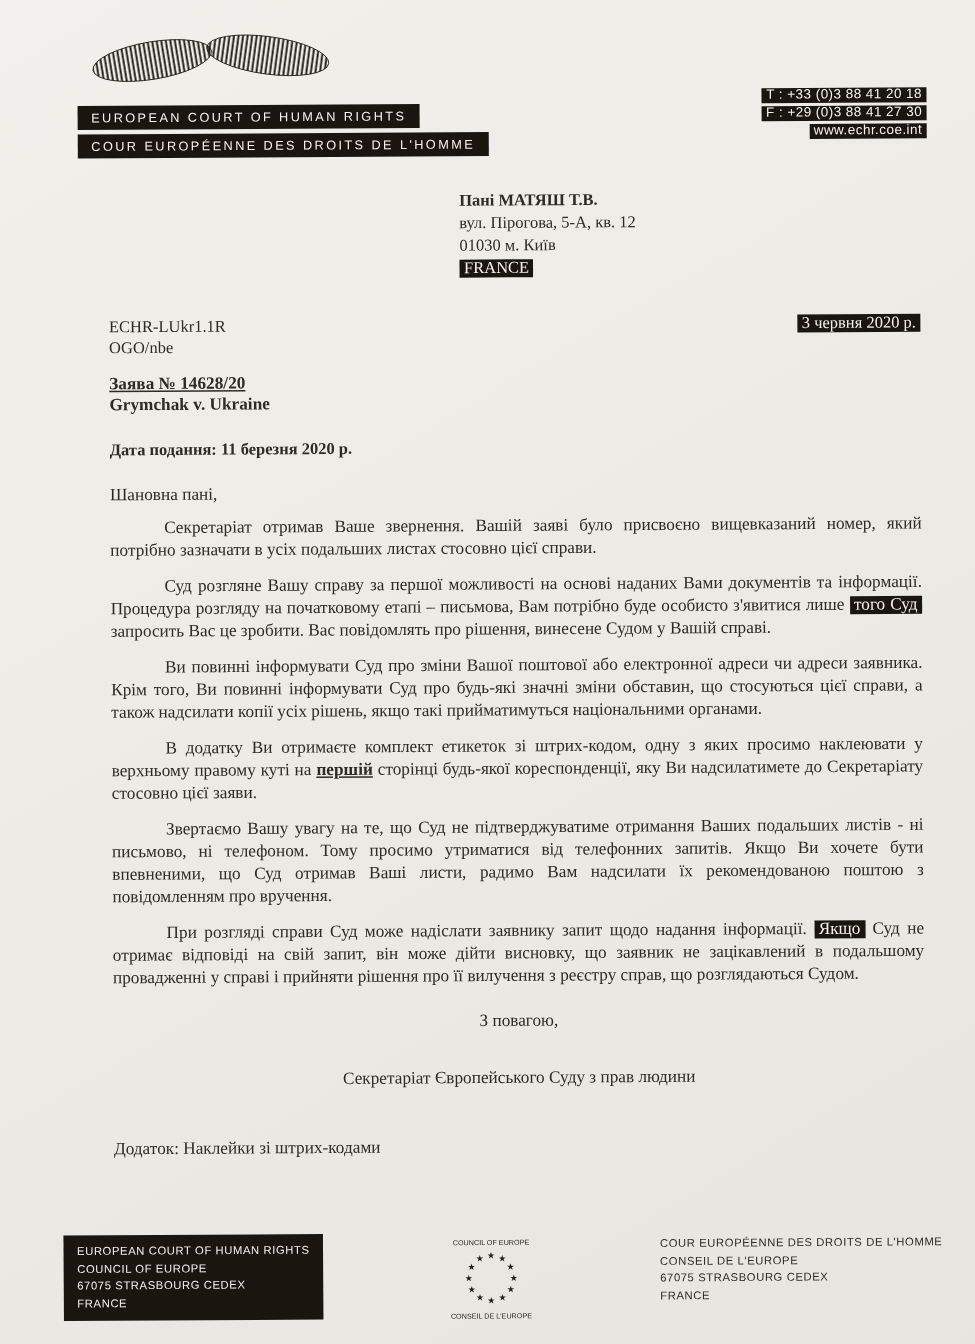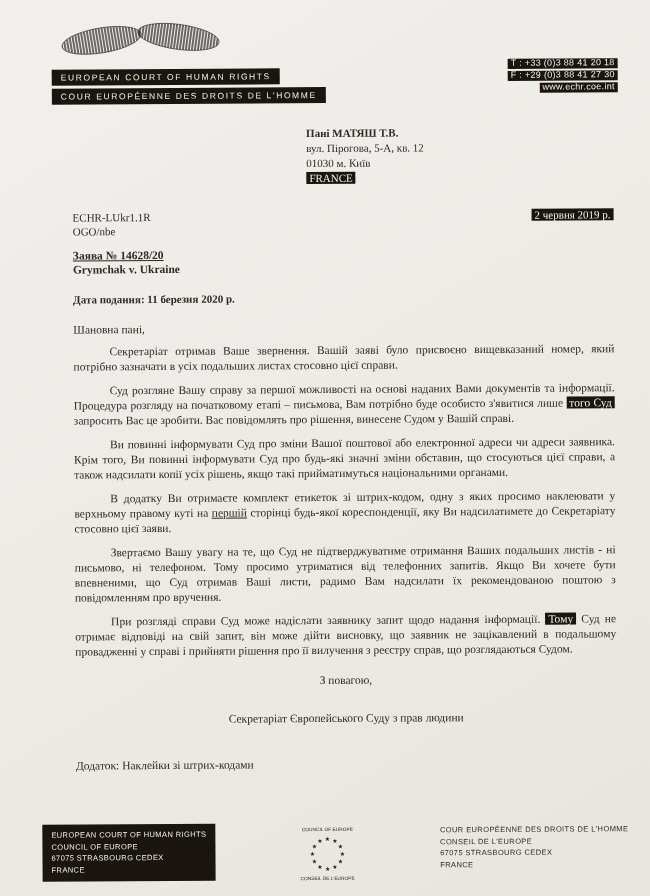--- a/index.html
+++ b/index.html
@@ -30,21 +30,21 @@
   .ref-row{display:flex;justify-content:space-between;margin-top:24px;font-size:11px;}
   .initials{font-size:11px;margin-top:2px;}
   .app-no{font-weight:bold;text-decoration:underline;font-size:11.5px;margin-top:12px;}
   .case-name{font-weight:bold;font-size:11.5px;margin-top:2px;}
   .lodged{font-weight:bold;font-size:11px;margin-top:18px;}
   .salutation{font-size:11.5px;margin-top:18px;}
   .para{
     font-size:11.5px;line-height:15px;text-align:justify;
     text-indent:36px;margin:9px 0 0 0;
   }
-  .emph{font-weight:normal;text-decoration:underline;}
+  .emph{font-weight:bold;text-decoration:underline;}
   .closing{text-align:center;font-size:11.5px;margin-top:16px;}
   .signature{text-align:center;font-size:11.5px;margin-top:26px;}
   .enclosure{font-size:11.5px;margin-top:34px;}
   
   .footer{position:absolute;left:40px;right:24px;bottom:9px;display:flex;justify-content:space-between;align-items:flex-start;}
   .footer-left{
     background:#1a160f;color:#f3f1ec;font-family:"Liberation Sans",sans-serif;
     font-size:7.5px;line-height:1.55;padding:5px 9px;letter-spacing:0.4px;
   }
   .footer-center{width:90px;text-align:center;margin-top:2px;}
@@ -88,40 +88,40 @@
       <div class="bold">Пані МАТЯШ Т.В.</div>
       <div>вул. Пірогова, 5-А, кв. 12</div>
       <div>01030 м. Київ</div>
       <div><span class="inv">FRANCE</span></div>
     </div>
 
     <div class="letter-col">
 
       <div class="ref-row">
         <span>ECHR-LUkr1.1R</span>
-        <span class="inv">2 червня 2019 р.</span>
+        <span class="inv">3 червня 2020 р.</span>
       </div>
       <div class="initials">OGO/nbe</div>
       <div class="app-no">Заява № 14628/20</div>
       <div class="case-name">Grymchak v. Ukraine</div>
       <div class="lodged">Дата подання: 11 березня 2020 р.</div>
 
       <div class="salutation">Шановна пані,</div>
 
       <p class="para">Секретаріат отримав Ваше звернення. Вашій заяві було присвоєно вищевказаний номер, який потрібно зазначати в усіх подальших листах стосовно цієї справи.</p>
 
       <p class="para"><span>Суд розгляне Вашу справу за першої можливості на основі наданих Вами документів та інформації. Процедура розгляду на початковому етапі – письмова, Вам потрібно буде особисто з'явитися лише </span><span class="inv">того Суд</span><span> запросить Вас це зробити. Вас повідомлять про рішення, винесене Судом у Вашій справі.</span></p>
 
       <p class="para">Ви повинні інформувати Суд про зміни Вашої поштової або електронної адреси чи адреси заявника. Крім того, Ви повинні інформувати Суд про будь-які значні зміни обставин, що стосуються цієї справи, а також надсилати копії усіх рішень, якщо такі прийматимуться національними органами.</p>
 
       <p class="para"><span>В додатку Ви отримаєте комплект етикеток зі штрих-кодом, одну з яких просимо наклеювати у верхньому правому куті на </span><span class="emph">першій</span><span> сторінці будь-якої кореспонденції, яку Ви надсилатимете до Секретаріату стосовно цієї заяви.</span></p>
 
       <p class="para">Звертаємо Вашу увагу на те, що Суд не підтверджуватиме отримання Ваших подальших листів - ні письмово, ні телефоном. Тому просимо утриматися від телефонних запитів. Якщо Ви хочете бути впевненими, що Суд отримав Ваші листи, радимо Вам надсилати їх рекомендованою поштою з повідомленням про вручення.</p>
 
-      <p class="para"><span>При розгляді справи Суд може надіслати заявнику запит щодо надання інформації. </span><span class="inv">Тому</span><span> Суд не отримає відповіді на свій запит, він може дійти висновку, що заявник не зацікавлений в подальшому провадженні у справі і прийняти рішення про її вилучення з реєстру справ, що розглядаються Судом.</span></p>
+      <p class="para"><span>При розгляді справи Суд може надіслати заявнику запит щодо надання інформації. </span><span class="inv">Якщо</span><span> Суд не отримає відповіді на свій запит, він може дійти висновку, що заявник не зацікавлений в подальшому провадженні у справі і прийняти рішення про її вилучення з реєстру справ, що розглядаються Судом.</span></p>
 
       <div class="closing">З повагою,</div>
       <div class="signature">Секретаріат Європейського Суду з прав людини</div>
       <div class="enclosure">Додаток: Наклейки зі штрих-кодами</div>
 
     </div>
 
     <div class="footer">
       <div class="footer-left">
         <div>EUROPEAN COURT OF HUMAN RIGHTS</div>

